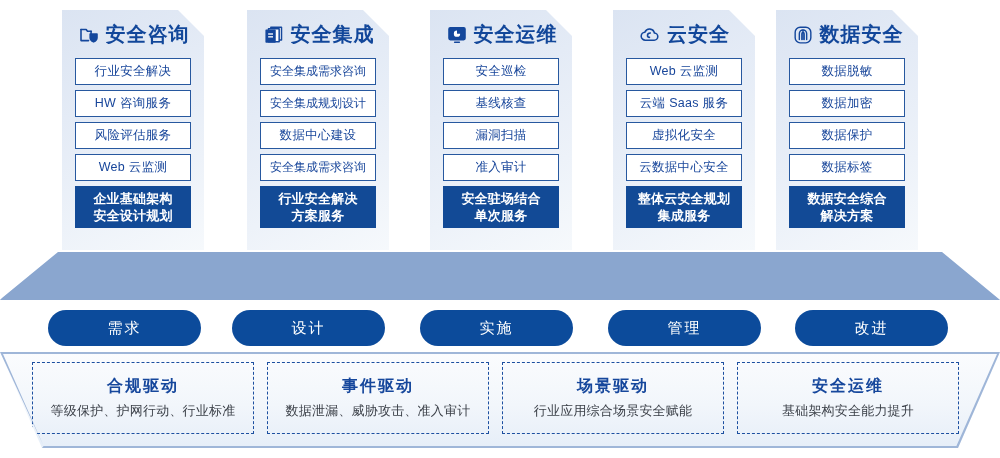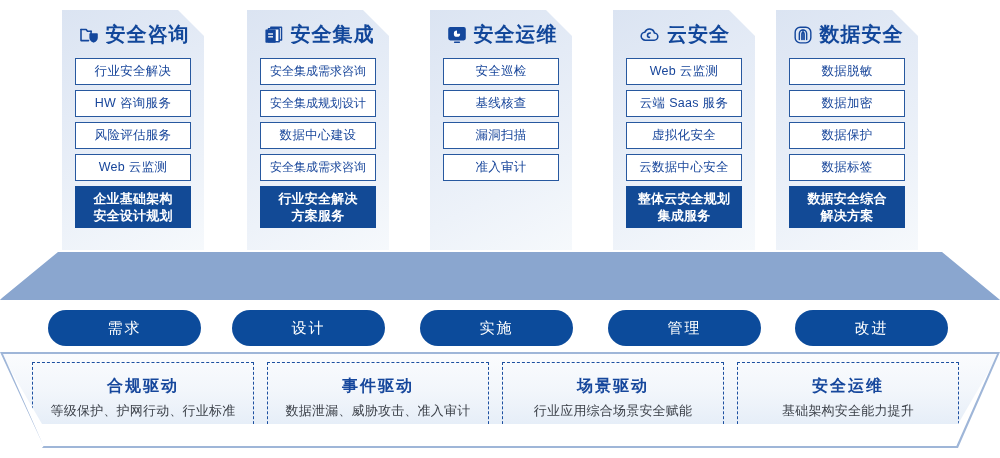--- a/index.html
+++ b/index.html
@@ -114,21 +114,21 @@
     display:flex;align-items:center;justify-content:center;
   }
   .pill.p0{left:48px;}
   .pill.p1{left:232px;}
   .pill.p2{left:420px;}
   .pill.p3{left:608px;}
   .pill.p4{left:795px;}
 
   
   #drivers{
-    position:absolute;left:0;top:352px;width:1000px;height:72px;
+    position:absolute;left:0;top:352px;width:1000px;height:96px;
     background:linear-gradient(180deg,#fbfcfe 0%,#f2f6fb 55%,#e6eef8 100%);
     -webkit-clip-path:polygon(0 0, 1000px 0, 958px 100%, 42px 100%);
     clip-path:polygon(0 0, 1000px 0, 958px 100%, 42px 100%);
   }
   #drivers-edge{
     position:absolute;left:0;top:352px;width:1000px;height:96px;
     -webkit-clip-path:polygon(0 0, 1000px 0, 958px 100%, 42px 100%, 43.6px calc(100% - 2px), 956.4px calc(100% - 2px), 997px 2px, 3px 2px, 43.6px calc(100% - 2px));
     clip-path:polygon(0 0, 1000px 0, 958px 100%, 42px 100%, 43.6px calc(100% - 2px), 956.4px calc(100% - 2px), 997px 2px, 3px 2px, 43.6px calc(100% - 2px));
     background:#9fb6d8;
     pointer-events:none;
@@ -216,20 +216,24 @@
           <path d="M9.2 20.6h5.6" stroke="#14479c"></path>
         </svg>
       </span>
       <span class="ttl">安全运维</span>
     </div>
     <div class="items">
       <div class="item">安全巡检</div>
       <div class="item">基线核查</div>
       <div class="item">漏洞扫描</div>
       <div class="item">准入审计</div>
+      <div class="item solid">
+        <span>安全驻场结合</span>
+        <span>单次服务</span>
+      </div>
     </div>
   </div>
 
   <div class="card c3">
     <div class="card-head">
       <span class="ico">
         <svg viewBox="0 0 24 24" width="20" height="20" fill="none" stroke="#14479c" stroke-width="1.9" stroke-linejoin="round" stroke-linecap="round">
           <path d="M6.6 18.2h10.2a4.3 4.3 0 0 0 .5-8.6 6 6 0 0 0-11.4-1 4.8 4.8 0 0 0 .7 9.6z"></path>
           <path d="M12.4 9.6c-2.1 0-3.4 1.3-3.4 2.9 0 1.4 1.1 2.3 2.4 2.3"></path>
         </svg>

